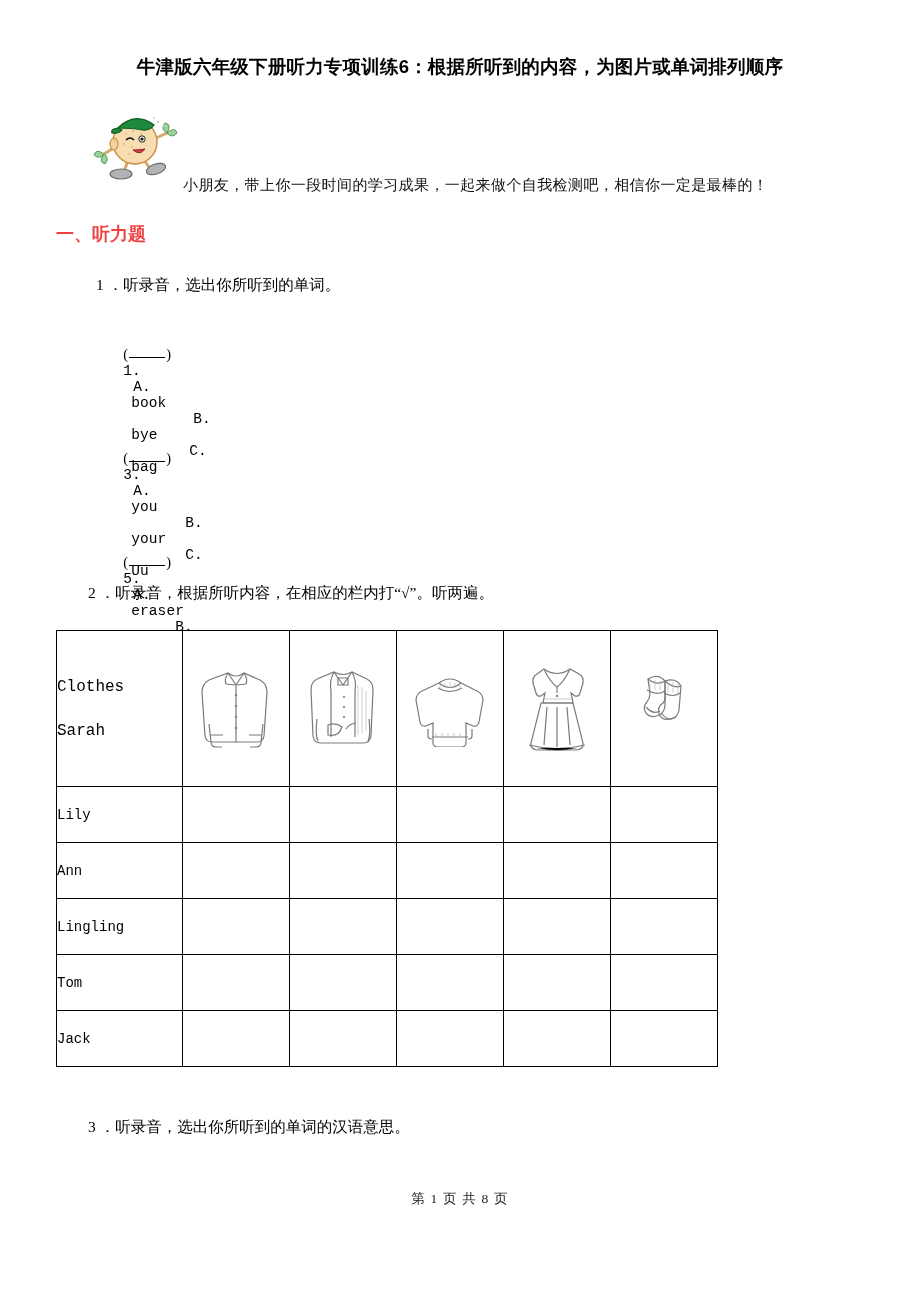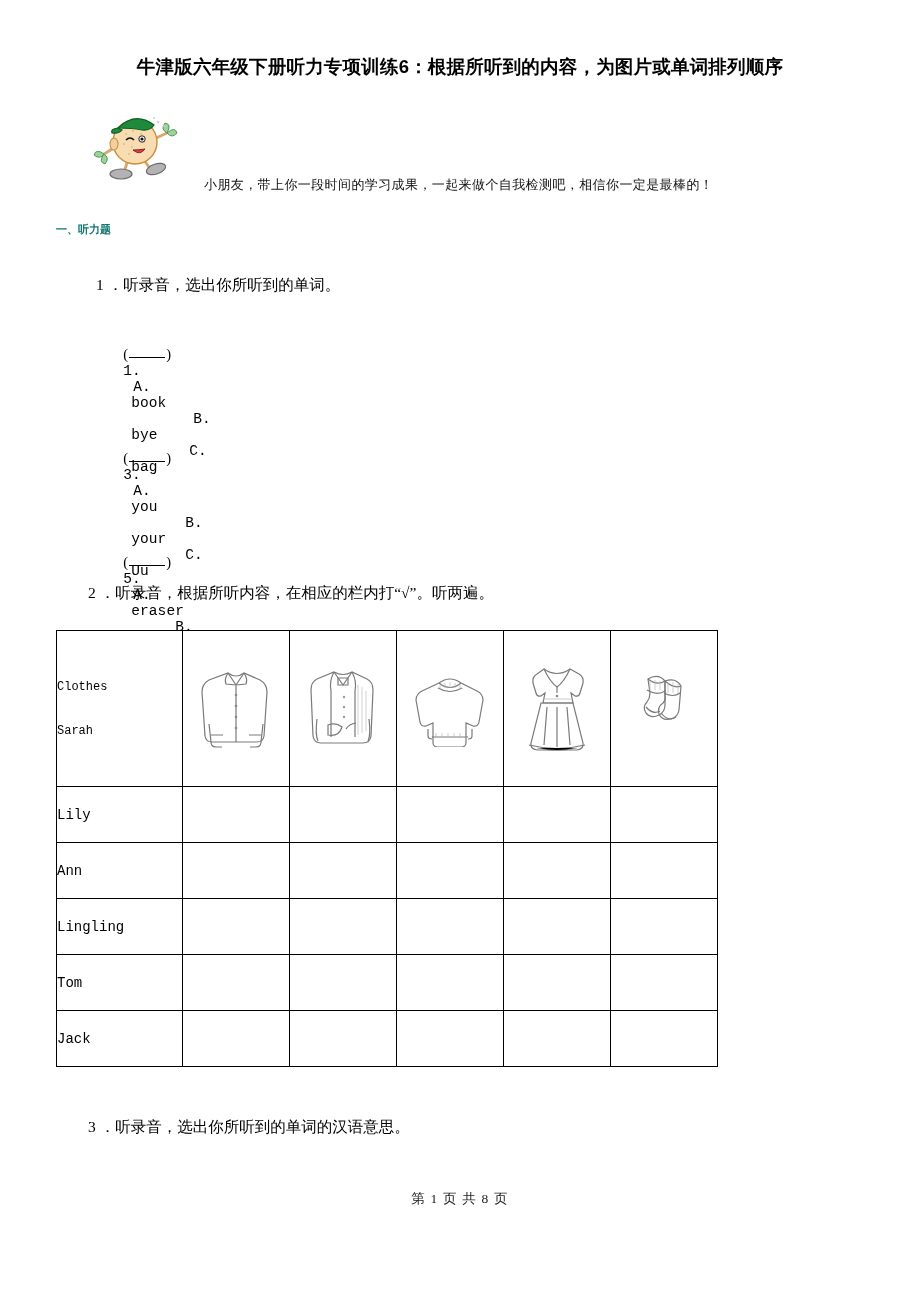--- a/index.html
+++ b/index.html
@@ -43,38 +43,38 @@
     position: absolute;
     left: 88px;
     top: 106px;
     width: 96px;
     height: 74px;
   }
 
   
   .subtitle {
     position: absolute;
-    left: 204px;
+    left: 183px;
     top: 176px;
     font-family: Liberation Sans, sans-serif;
-    font-size: 13px;
+    font-size: 15px;
     color: #111;
     white-space: nowrap;
     letter-spacing: 0.4px;
   }
 
   
   .section-heading {
     position: absolute;
     left: 56px;
     top: 222px;
     font-family: "Liberation Sans", sans-serif;
     font-weight: bold;
-    font-size: 11px;
-    color: #0f766e;
+    font-size: 18px;
+    color: #ef4444;
   }
 
   
   .q-prompt {
     position: absolute;
     left: 88px;
     font-family: "Liberation Serif", serif;
     font-size: 15.5px;
     color: #000;
     white-space: nowrap;
@@ -129,21 +129,21 @@
   .name-cell {
     padding-left: 9px;
     font-family: "Liberation Mono", monospace;
     font-size: 14px;
     color: #000;
     vertical-align: middle;
   }
   .header-name-cell {
     padding-left: 9px;
     font-family: "Liberation Mono", monospace;
-    font-size: 12px;
+    font-size: 16px;
     line-height: 44px;
     vertical-align: middle;
     color: #000;
   }
   .header-name-cell .lbl { display: block; }
   .body-row td { height: 55px; }
   .pic-cell {
     text-align: center;
     vertical-align: middle;
   }

